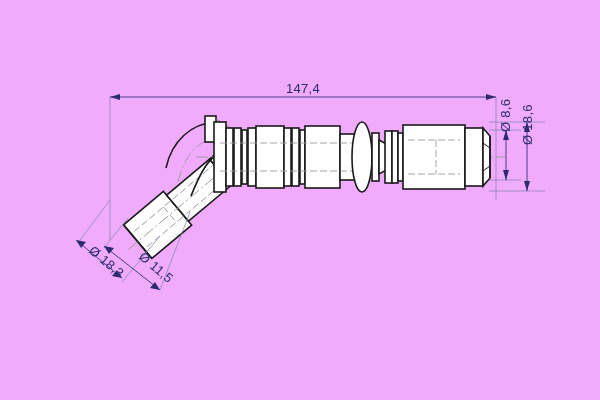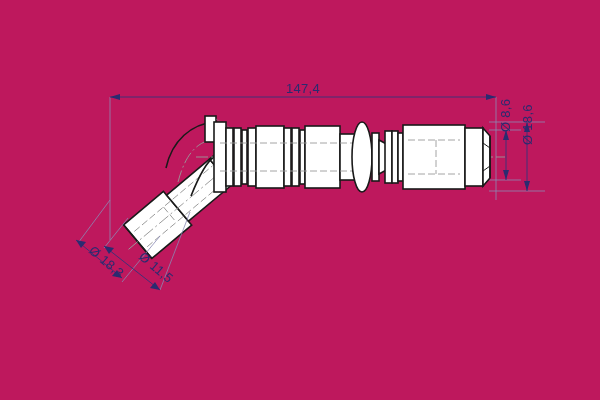--- a/index.html
+++ b/index.html
@@ -11,21 +11,21 @@
   body {
     width: 600px;
     height: 400px;
     overflow: hidden;
     font-family: "Liberation Sans", sans-serif;
   }
   #drawing-root {
     position: relative;
     width: 600px;
     height: 400px;
-    background: #be185d;
+    background: #f0abfc;
   }
   svg#drawing {
     display: block;
     width: 600px;
     height: 400px;
   }
   .obj-line {
     fill: none;
     stroke: #1a1a1a;
     stroke-width: 1.6;

